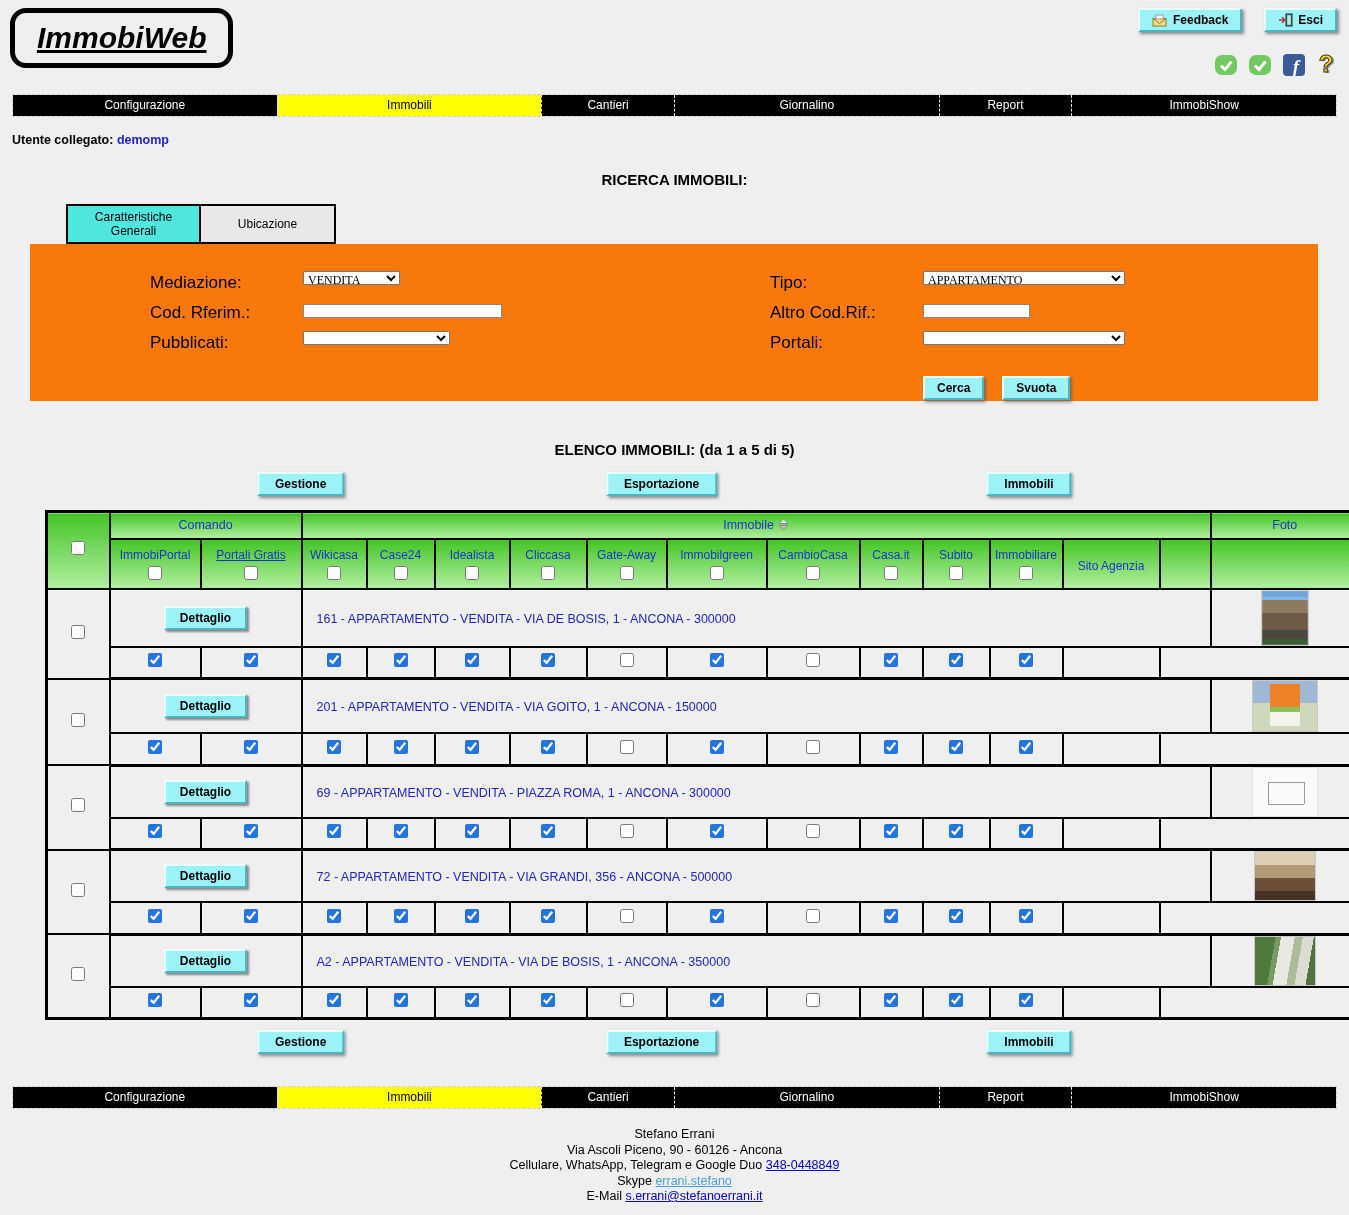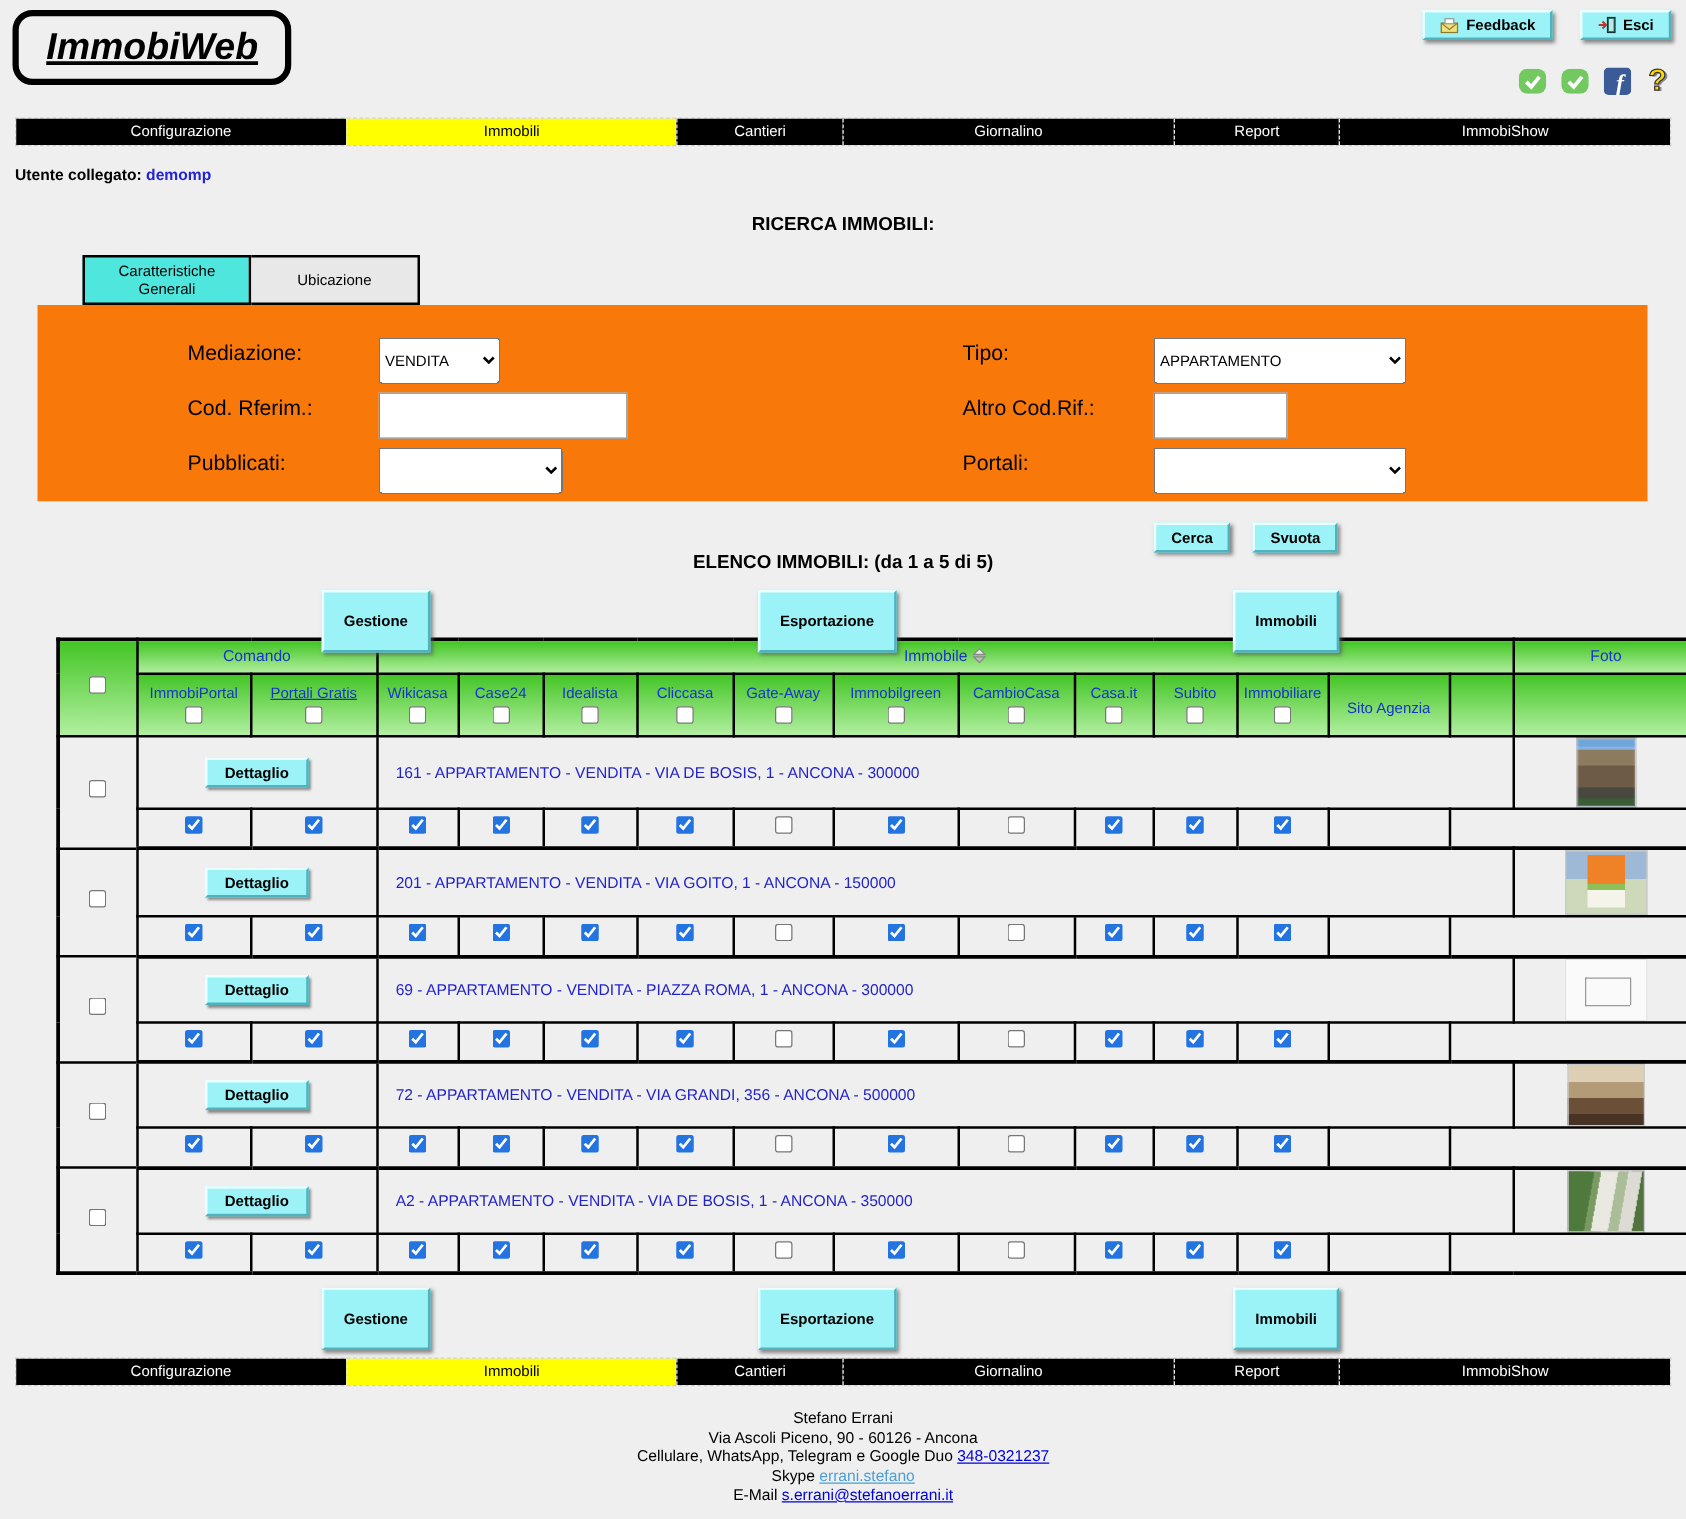--- a/index.html
+++ b/index.html
@@ -36,29 +36,29 @@
   .tab { width:135px; height:40px; border:2px solid #000; display:flex; align-items:center; justify-content:center;
          text-align:center; font-size:12px; background:#e8e8e8; cursor:pointer; line-height:14px; padding:0 8px; }
   .tab.active { background:var(--tab-active,#4ee6dd); }
   .tab + .tab { border-left:none; }
 
   .search-panel { margin:0 31px 0 30px; background:var(--panel,#f8790a); height:157px; padding-top:26px; display:flex; }
   .form-col { display:grid; grid-template-columns:185px auto; row-gap:7px; align-content:start; }
   .form-col.left  { margin-left:88px; width:480px; }
   .form-col.right { margin-left:140px; }
   .form-label { font-size:17px; padding-top:3px;margin-left:32px; }
-  .form-col select, .form-col input[type=text] { font-size:12px; height:37px; font-family:Liberation Sans, sans-serif; }
+  .form-col select, .form-col input[type=text] { font-size:12px; height:14px; font-family:Liberation Serif, serif; }
   select.w-small { width:97px; } select.w-med { width:147px; } select.w-big { width:202px; }
   input.w-input { width:199px; border:1px solid #888; } input.w-input-sm { width:107px; border:1px solid #888; }
   .search-buttons { grid-column:2; margin-top:16px; display:flex; gap:18px; }
 
   
   .list-title { text-align:center; font-size:15px; font-weight:bold; margin:40px 0 14px 0; }
   .action-row { position:relative; height:26px; margin:0 30px; }
-  .action-row .btn { position:absolute; transform:translateX(-50%); padding:16px 16px; }
+  .action-row .btn { position:absolute; transform:translateX(-50%); padding:3px 16px; }
   .ab-1 { left:21%; } .ab-2 { left:49%; } .ab-3 { left:77.5%; }
   .action-row.top-actions { margin-bottom:8px; }
   .action-row.bottom-actions { margin-top:10px; }
 
   
   table.listing { border-collapse:collapse; table-layout:fixed; width:1313px; margin:12px 0 0 45px;
                   border:3px solid #000; }
   .listing th, .listing td { border:2px solid #000; text-align:center; vertical-align:middle; padding:0; }
   .listing thead th { background:linear-gradient(180deg,var(--green-top,#44c526) 0%,var(--green-bot,#b2efa0) 100%); }
   .gh { color:#1536c9; font-size:12.5px; font-weight:normal; height:27px; }
@@ -392,16 +392,16 @@
       <div class="nav-item" style="flex: 1 1 0%;">Cantieri</div>
       <div class="nav-item" style="flex: 2 1 0%;">Giornalino</div>
       <div class="nav-item" style="flex: 1 1 0%;">Report</div>
       <div class="nav-item" style="flex: 2 1 0%;">ImmobiShow</div>
     </div>
 </div>
 
 <div class="footer" id="footer">
     <div><span>Stefano Errani</span></div>
     <div><span>Via Ascoli Piceno, 90 - 60126 - Ancona</span></div>
-    <div><span>Cellulare, WhatsApp, Telegram e Google Duo </span><a href="#">348-0321237</a></div>
+    <div><span>Cellulare, WhatsApp, Telegram e Google Duo </span><a href="#">348-0448849</a></div>
     <div><span>Skype </span><a href="#" class="light">errani.stefano</a></div>
     <div><span>E-Mail </span><a href="#">s.errani@stefanoerrani.it</a></div>
   </div>
 
 </body></html>

